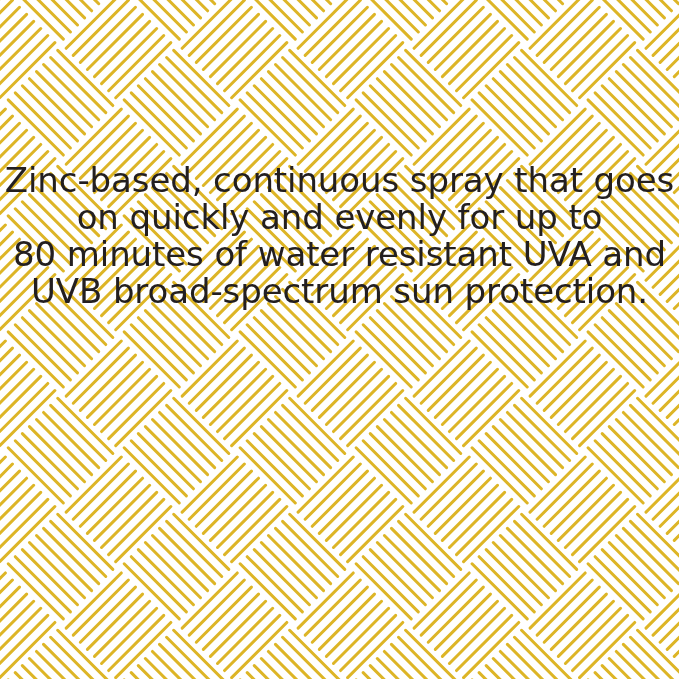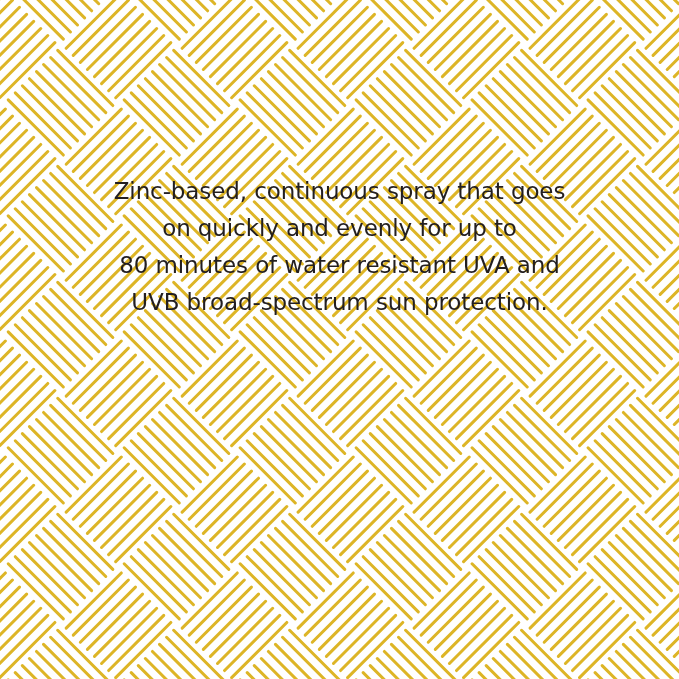--- a/index.html
+++ b/index.html
@@ -23,24 +23,24 @@
   }
   #description-block {
     position: absolute;
     left: 0;
     top: 162px;
     width: 679px;
     text-align: center;
     z-index: 3;
   }
   #description-text {
-    margin: 11px;
+    margin: 0;
     padding: 0;
     font-family: "DejaVu Sans", "Liberation Sans", sans-serif;
-    font-size: 23px;
+    font-size: 34px;
     line-height: 37px;
     font-weight: 400;
     letter-spacing: -0.1px;
     color: #231f20;
     white-space: pre-line;
   }
   #pattern-decoration {
     position: absolute;
     left: 0;
     top: 0;

